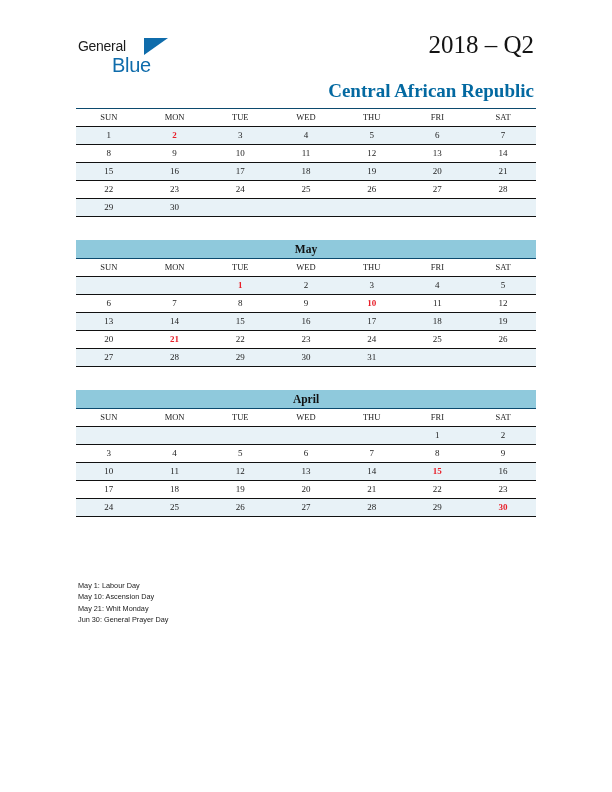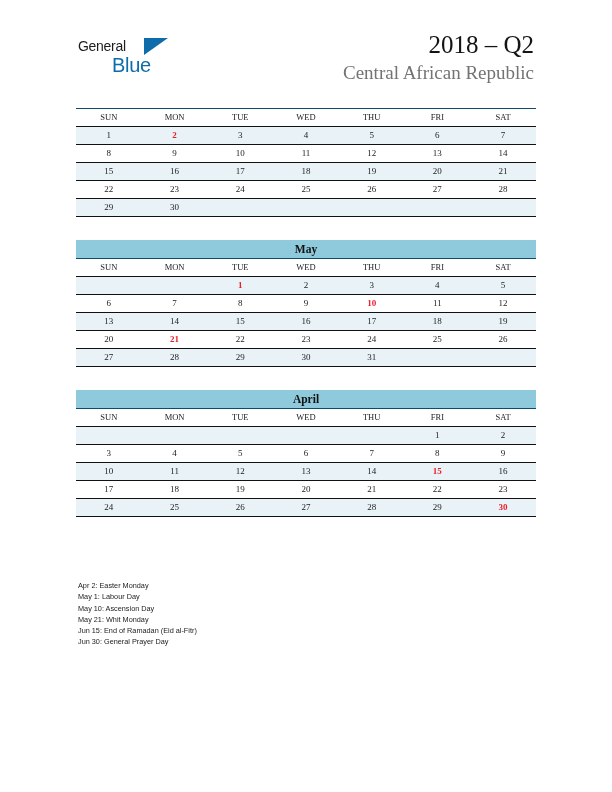--- a/index.html
+++ b/index.html
@@ -71,24 +71,25 @@
   .title-main {
     font-family: "Liberation Serif", serif;
     font-size: 25px;
     color: #141414;
     line-height: 29px;
     white-space: nowrap;
   }
   .title-sub {
     font-family: "Liberation Serif", serif;
     font-size: 19px;
-    color: #737373;
+    color: #0369a1;
     line-height: 26px;
     white-space: nowrap;
-    margin-top: 1px;
+    margin-top: 19px;
+    font-weight: bold;
   }
 
   
   .calendars {
     position: absolute;
     left: 76px;
     top: 108px;
     width: 460px;
   }
   .month-block {
@@ -369,19 +370,17 @@
             <td class="day">28</td>
             <td class="day">29</td>
             <td class="day holiday">30</td>
           </tr>
         </tbody>
       </table>
     </div>
   </div>
 
 <div class="holiday-list">
-    <div class="holiday-item">Apr 2: Easter Monday</div>
     <div class="holiday-item">May 1: Labour Day</div>
     <div class="holiday-item">May 10: Ascension Day</div>
     <div class="holiday-item">May 21: Whit Monday</div>
-    <div class="holiday-item">Jun 15: End of Ramadan (Eid al-Fitr)</div>
     <div class="holiday-item">Jun 30: General Prayer Day</div>
   </div>
 
 </body></html>

